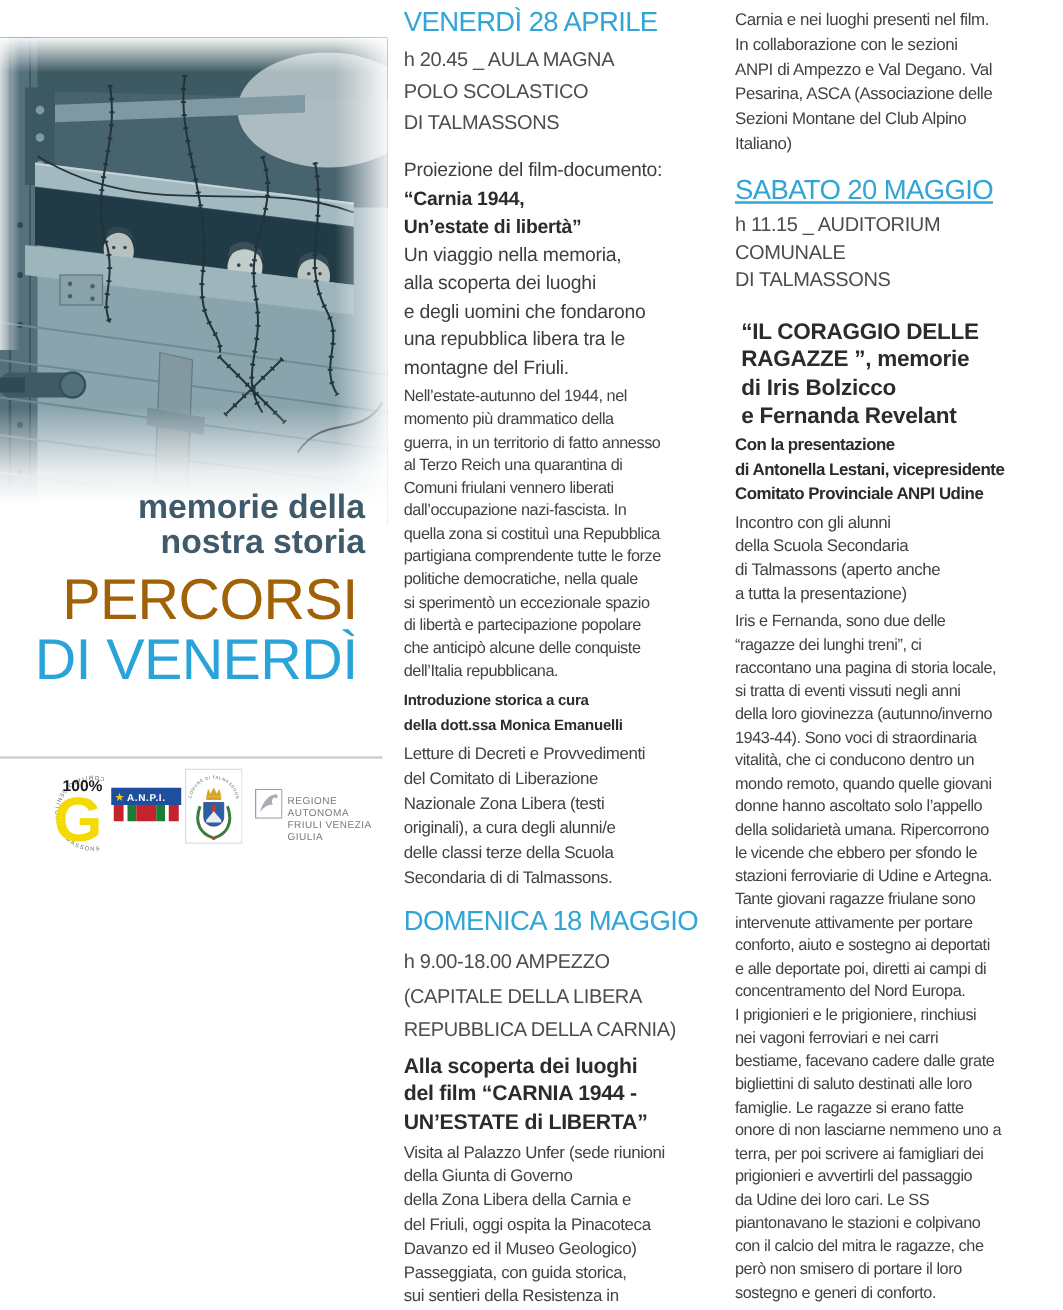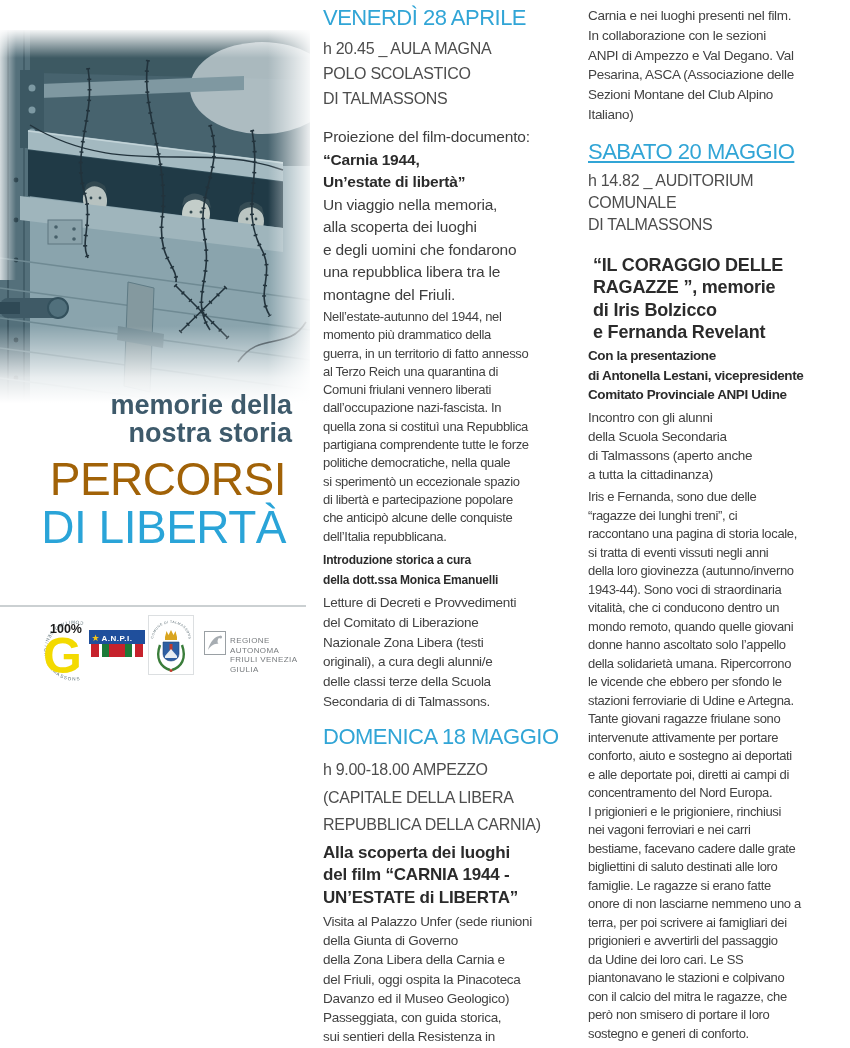--- a/index.html
+++ b/index.html
@@ -143,21 +143,21 @@
       <rect x="0" y="0" width="310" height="28" fill="url(#fadeTop)"></rect>
       <rect x="268" y="0" width="42" height="390" fill="url(#fadeRight)"></rect>
       <rect x="0" y="0" width="16" height="250" fill="url(#fadeLeft)"></rect>
       <rect x="0" y="296" width="310" height="94" fill="url(#fadeBottom)"></rect>
     </svg>
 
     <div class="brand">
       <div class="small">memorie della
 nostra storia</div>
       <div class="big gray">PERCORSI</div>
-      <div class="big cyan">DI LIBERTÀ</div>
+      <div class="big cyan">DI VENERDÌ</div>
     </div>
 
     <div class="logos">
       <div class="rule"></div>
 
       <svg class="logo" style="left:30px; top:8px;" width="76" height="74" viewBox="0 0 76 74">
         <defs>
             <path id="arcG" d="M 56,10 A 30,30 0 1 0 64,60"></path>
           </defs>
         <text font-size="4.6" letter-spacing="1.1" fill="#5e7278">
@@ -265,34 +265,34 @@
 
   <div class="col col-right">
     <div class="blk body-md" style="top:6px;">Carnia e nei luoghi presenti nel film.
 In collaborazione con le sezioni
 ANPI di Ampezzo e Val Degano. Val
 Pesarina,  ASCA (Associazione delle
 Sezioni Montane del Club Alpino
 Italiano)</div>
 
     <div class="blk h-date" style="top:140px;text-decoration:underline;">SABATO 20 MAGGIO</div>
-    <div class="blk venue venue-t" style="top:170px;">h 14.82 _ AUDITORIUM
+    <div class="blk venue venue-t" style="top:170px;">h 11.15 _ AUDITORIUM
 COMUNALE
 DI TALMASSONS</div>
     <div class="blk title-bold" style="top:254px; padding-left:5px;">“IL CORAGGIO DELLE
 RAGAZZE ”, memorie
 di Iris Bolzicco
 e Fernanda Revelant</div>
     <div class="blk pres-bold" style="top:346px;">Con la presentazione
 di Antonella Lestani, vicepresidente
 Comitato Provinciale ANPI Udine</div>
     <div class="blk body-md" style="top:408px; line-height:19px;">Incontro con gli alunni
 della Scuola Secondaria
 di Talmassons (aperto anche
-a tutta la cittadinanza)</div>
+a tutta la presentazione)</div>
     <div class="blk body-sm" style="top:488px; line-height:18.5px;">Iris e Fernanda, sono due delle
 “ragazze dei lunghi treni”, ci
 raccontano una pagina di storia locale,
 si tratta di  eventi vissuti negli anni
 della loro giovinezza (autunno/inverno
 1943-44).  Sono voci di straordinaria
 vitalità, che ci conducono dentro un
 mondo remoto, quando quelle  giovani
 donne hanno ascoltato solo l’appello
 della solidarietà umana.   Ripercorrono

